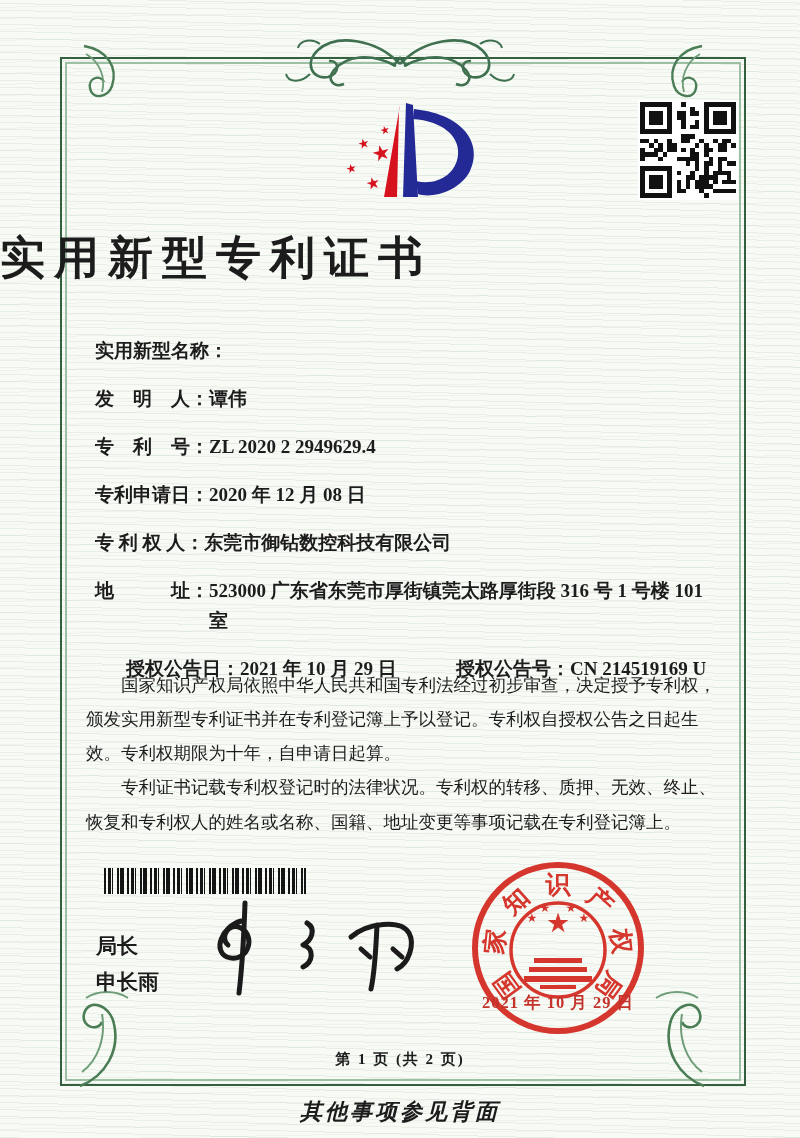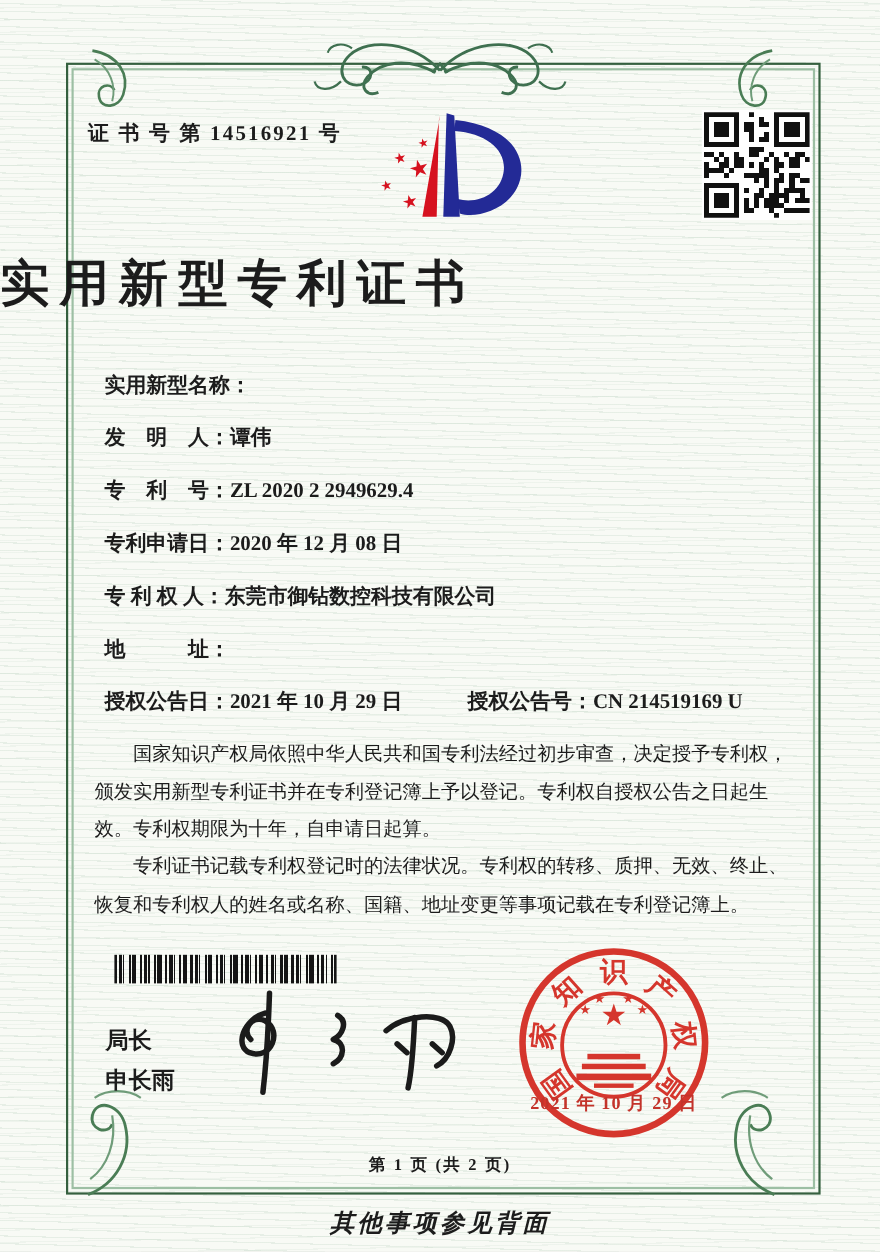--- a/index.html
+++ b/index.html
@@ -32,21 +32,21 @@
   .qr{position:absolute;left:638px;top:100px;width:96px;height:96px;background:#fff;padding:2px;}
   .qr svg{width:96px;height:96px;shape-rendering:crispEdges;display:block;}
 
   .title{position:absolute;left:0;top:228px;width:100%;
     font-size:45px;font-weight:700;letter-spacing:9px;}
 
   .fields{position:absolute;left:95px;top:336px;width:628px;font-size:19px;}
   .field-row{display:flex;margin-bottom:18px;line-height:30px;}
   .field-label{flex:none;font-weight:600;white-space:pre;}
   .field-value{flex:1;font-weight:600;}
-  .grant-row{display:flex;line-height:30px;}
+  .grant-row{display:flex;line-height:30px;margin-left:31px;}
   .grant-left{flex:none;width:330px;font-weight:600;}
   .grant-right{flex:none;font-weight:600;}
 
   .body-text{position:absolute;left:86px;top:668px;width:634px;
     font-size:17.5px;line-height:1.95;font-weight:500;}
   .body-text p{margin:0;text-indent:2em;}
 
   .barcode{position:absolute;left:104px;top:868px;width:202px;height:26px;
     background:repeating-linear-gradient(90deg,
       #141414 0 2px, transparent 2px 4px,
@@ -112,21 +112,20 @@
       <path d="M10,18 C26,30 34,52 30,76 M14,92 C26,100 44,100 56,92" fill="none" stroke="#6f9c79" stroke-width="2"></path>
     </svg>
   </div>
   <div class="orn orn-br">
     <svg width="64" height="110" viewBox="0 0 64 110">
       <path d="M8,4 C34,14 48,40 42,66 C38,86 16,92 12,76 C9,63 26,58 30,68" fill="none" stroke="#4a7d55" stroke-width="2.6"></path>
       <path d="M10,18 C26,30 34,52 30,76 M14,92 C26,100 44,100 56,92" fill="none" stroke="#6f9c79" stroke-width="2"></path>
     </svg>
   </div>
 
-  <div class="cert-no">证 书 号 第 14516921 号</div>
 
   <div class="logo">
     <svg width="180" height="132" viewBox="0 0 180 132">
       <g fill="#d6121f">
         <text x="50" y="50" font-size="11" transform="rotate(-14 50 46)">★</text>
         <text x="28" y="64" font-size="13" transform="rotate(-14 30 60)">★</text>
         <text x="42" y="76" font-size="21" transform="rotate(-14 48 70)">★</text>
         <text x="16" y="88" font-size="12" transform="rotate(-14 20 84)">★</text>
         <text x="36" y="104" font-size="16" transform="rotate(-14 42 100)">★</text>
       </g>
@@ -279,20 +278,21 @@
     <div class="field-row">
       <span class="field-label">专利申请日：</span>
       <span class="field-value">2020 年 12 月 08 日</span>
     </div>
     <div class="field-row">
       <span class="field-label">专 利 权 人：</span>
       <span class="field-value">东莞市御钻数控科技有限公司</span>
     </div>
     <div class="field-row">
       <span class="field-label">地　　　址：</span>
+      <span class="field-value">523000 广东省东莞市厚街镇莞太路厚街段 316 号 1 号楼 101 室</span>
     </div>
     <div class="grant-row">
       <span class="grant-left">
         <span>授权公告日：</span><span>2021 年 10 月 29 日</span>
       </span>
       <span class="grant-right">
         <span>授权公告号：</span><span>CN 214519169 U</span>
       </span>
     </div>
   </div>

